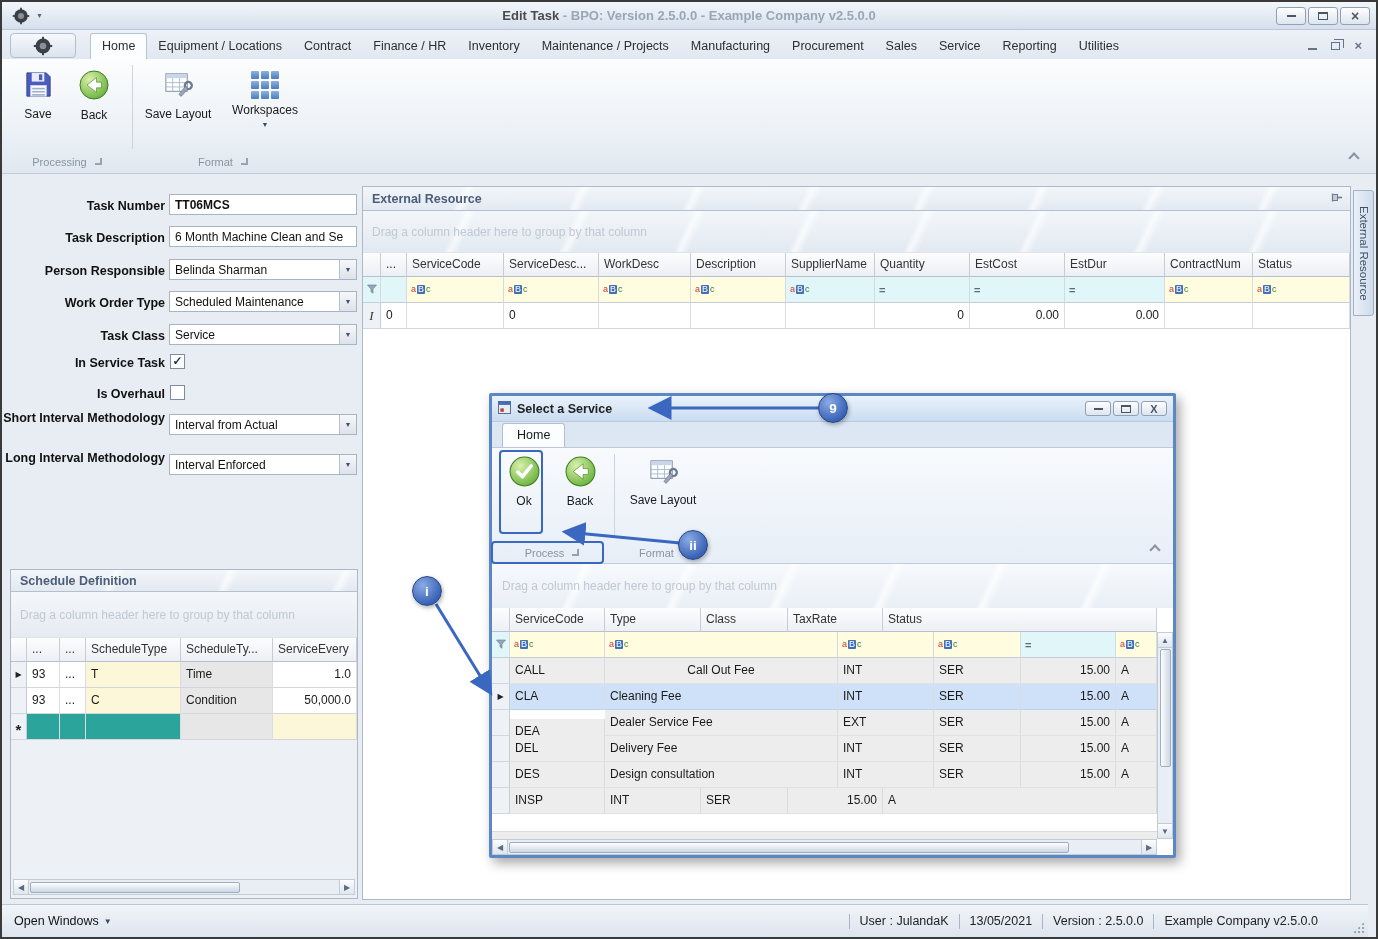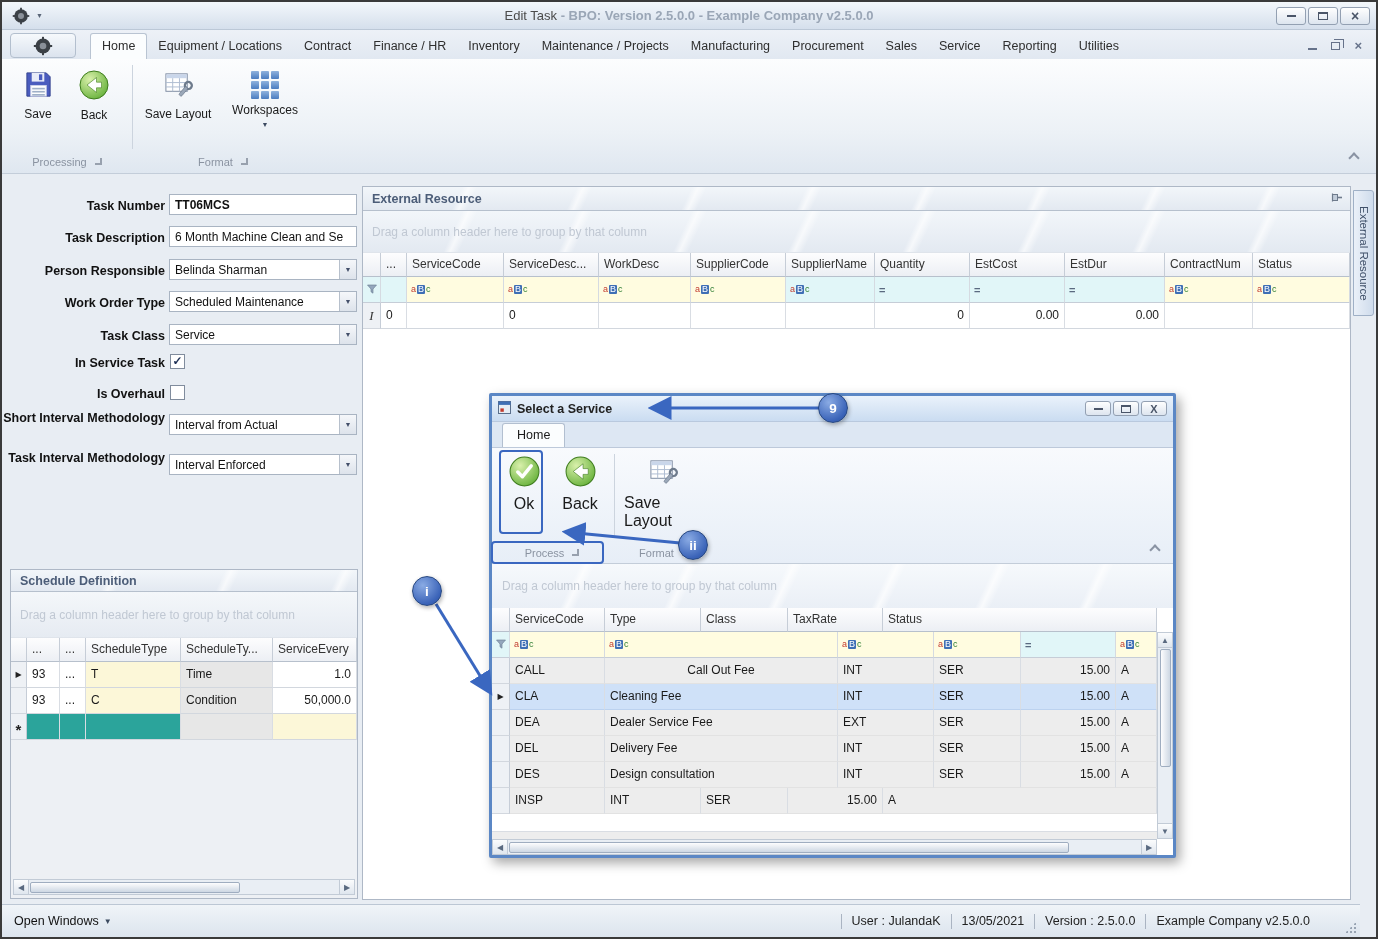--- a/index.html
+++ b/index.html
@@ -4,21 +4,21 @@
 <style>
 *{margin:0;padding:0;box-sizing:border-box}
 body{background:#6b6b6b;font-family:"Liberation Sans",sans-serif}
 .page{position:relative;width:1378px;height:939px;background:#e8edf3;border:2px solid #3a3a3a;outline:1px solid #161616;overflow:hidden;font-size:12px;color:#1a1a1a;font-family:"Liberation Sans",sans-serif}
 
 
 .titlebar{position:absolute;top:0;left:0;right:0;height:28px;background:linear-gradient(#f3f7fb,#d5dfec);border-bottom:1px solid #bcc8d7;display:flex;align-items:center;padding:0 6px;z-index:5}
 .applogo{display:inline-flex;margin:0 2px 0 4px}
 .qat-caret{font-size:7px;color:#5a6678;margin-left:4px}
 .title-text{position:absolute;left:0;right:0;text-align:center;font-size:13px;pointer-events:none}
-.t-main{font-weight:normal;color:#4b4b4b}
+.t-main{font-weight:bold;color:#4b4b4b}
 .t-sub{font-weight:bold;color:#9aa6b6}
 .winbtns{margin-left:auto;display:flex;gap:2px;z-index:2}
 .wbtn{width:30px;height:18px;border:1px solid #93a0b2;border-radius:3px;background:linear-gradient(#fefefe,#dde5ef);display:flex;align-items:center;justify-content:center}
 .glyph-min{width:9px;height:2px;background:#4a5568;display:inline-block}
 .glyph-max{width:10px;height:8px;border:1px solid #4a5568;border-top-width:2px;display:inline-block}
 .glyph-x{font-size:14px;font-weight:bold;color:#4a5568;line-height:10px}
 
 
 .tabrow{position:absolute;top:28px;left:0;right:0;height:29px;background:linear-gradient(#edf1f7,#e1e8f1);display:flex;align-items:flex-end;z-index:5}
 .appbtn{width:66px;height:25px;margin:0 14px 1px 8px;border:1px solid #b3bfce;border-radius:4px;background:linear-gradient(#f6f9fc,#dbe3ee);display:flex;align-items:center;justify-content:center}
@@ -92,33 +92,33 @@
 
 
 .dialog{position:absolute;left:487px;top:391px;width:687px;height:465px;border:3px solid #5b87c5;border-radius:2px;background:#e9eef5;box-shadow:4px 5px 12px rgba(0,0,0,.35);z-index:20}
 .dlg-titlebar{position:relative;height:26px;background:linear-gradient(#eaf2fb,#cadcf1);display:flex;align-items:center;padding:0 6px;border-bottom:1px solid #b9c9de}
 .dlg-title{font-weight:bold;font-size:12.5px;color:#222;margin-left:6px}
 .dlg-btns{margin-left:auto;display:flex;gap:2px}
 .dlg-btns .wbtn{width:26px;height:15px}
 .dlg-tabs{height:26px;background:#dde7f3;border-bottom:1px solid #bdc9da;display:flex;align-items:flex-end;padding-left:10px}
 .dlg-tab{padding:4px 14px 5px;font-size:12.5px;background:#fbfdfe;border:1px solid #b2bfd0;border-bottom:none;border-radius:3px 3px 0 0}
 .dlg-ribbon{position:relative;height:116px;background:linear-gradient(#f8fafd,#e7eef7);border-bottom:1px solid #c3cdd9}
-.dbtn{position:absolute;display:flex;flex-direction:column;align-items:center;gap:3px;font-size:16px}
+.dbtn{position:absolute;display:flex;flex-direction:column;align-items:center;gap:3px;font-size:12px}
 .dlg-body{position:absolute;top:168px;left:0;right:0;bottom:0;background:#fff}
 .dlg-groupbar{height:44px;display:flex;align-items:center;padding:0 10px;font-size:12px;color:#c0c8d3;background-image:repeating-linear-gradient(115deg,rgba(255,255,255,0) 0 80px,rgba(255,255,255,.7) 86px,rgba(255,255,255,0) 94px),linear-gradient(#f6f9fc,#eaeff6)}
 .partial-row{position:absolute;left:0;right:16px;height:8px;background:#ededed;border-top:1px solid #d9dde3;overflow:hidden}
 
 
 .hlbox{position:absolute;border:2px solid #3a67c0;border-radius:4px;z-index:26;background:transparent}
 .overlay{position:absolute;left:0;top:0;z-index:30;pointer-events:none}
 .aline{stroke:#3a67c0;stroke-width:3}
 .ann{position:absolute;width:30px;height:30px;border-radius:50%;background:radial-gradient(circle at 35% 30%,#8aabe4,#3a63b8 70%,#2c4f9b);border:1px solid #27477f;box-shadow:1px 2px 4px rgba(0,0,0,.3);color:#fff;font-weight:bold;font-size:13.5px;display:flex;align-items:center;justify-content:center;z-index:31}
 
 
-.statusbar{position:absolute;left:0;right:16px;bottom:0;height:31px;background:linear-gradient(#f0f4f8,#dce4ee);border-top:1px solid #bcc7d4;display:flex;align-items:center;padding:16px 12px;z-index:6}
+.statusbar{position:absolute;left:0;right:8px;bottom:0;height:31px;background:linear-gradient(#f0f4f8,#dce4ee);border-top:1px solid #bcc7d4;display:flex;align-items:center;padding:16px 12px;z-index:6}
 .ow{font-size:12.5px;color:#111;display:flex;align-items:center;gap:5px}
 .ow .caret-dn{font-size:8px}
 .sb-right{margin-left:auto;display:flex;align-items:center;margin-right:28px}
 .sb-item{font-size:12.5px;color:#222;padding:0 10px;white-space:nowrap}
 .sb-sep{width:1px;height:15px;background:#aab4c2}
 .grip{position:absolute;right:3px;bottom:3px;width:13px;height:13px;background-image:radial-gradient(#97a3b2 1px,transparent 1.3px);background-size:4px 4px;background-position:bottom right;clip-path:polygon(100% 0,100% 100%,0 100%)}
 
 
 .sidetab{position:absolute;left:1351px;top:188px;width:21px;height:126px;background:linear-gradient(90deg,#eaf0f8,#cfdcec);border:1px solid #9fb0c6;border-radius:0 3px 3px 0;display:flex;align-items:center;justify-content:center}
 .sidetab span{writing-mode:vertical-rl;font-size:11.5px;color:#3f5069;white-space:nowrap}
@@ -285,21 +285,21 @@
 
   <div class="f-label" style="top:385px">Is Overhaul</div>
   <span class="cbx" style="top:383px"></span>
 
   <div class="f-label" style="top:409px;width:163px">Short Interval Methodology</div>
   <div class="f-combo" style="top:412px">
     <input value="Interval from Actual" style="">
     <span class="combo-btn">▼</span>
   </div>
 
-  <div class="f-label" style="top:449px;width:163px">Task Interval Methodology</div>
+  <div class="f-label" style="top:449px;width:163px">Long Interval Methodology</div>
   <div class="f-combo" style="top:452px">
     <input value="Interval Enforced" style="">
     <span class="combo-btn">▼</span>
   </div>
 
   <div class="panel" style="left:8px;top:567px;width:348px;height:330px;background:#edf0f4">
     <div class="pcap streaks" style="height:22px">
       <span>Schedule Definition</span>
     </div>
     <div class="groupbar" style="height:46px">
@@ -358,21 +358,21 @@
     <div class="groupbar streaks" style="height:42px">
       <span>Drag a column header here to group by that column</span>
     </div>
     <div class="grid" id="er-grid" style="left:0;right:0;top:66px">
         <div class="g-row g-header">
           <div class="g-hcell" style="width: 18px;"></div>
           <div class="g-hcell" style="width: 26px;">...</div>
           <div class="g-hcell" style="width: 97px;">ServiceCode</div>
           <div class="g-hcell" style="width: 95px;">ServiceDesc...</div>
           <div class="g-hcell" style="width: 92px;">WorkDesc</div>
-          <div class="g-hcell" style="width: 95px;">SupplierCode</div>
+          <div class="g-hcell" style="width: 95px;">Description</div>
           <div class="g-hcell" style="width: 89px;">SupplierName</div>
           <div class="g-hcell" style="width: 95px;">Quantity</div>
           <div class="g-hcell" style="width: 95px;">EstCost</div>
           <div class="g-hcell" style="width: 100px;">EstDur</div>
           <div class="g-hcell" style="width: 88px;">ContractNum</div>
           <div class="g-hcell" style="flex: 1 1 auto; min-width: 0px;">Status</div>
         </div>
         <div class="g-row">
           <div class="g-fcell bg-cyan" style="width: 18px;">
             <span><svg width="10" height="10" viewBox="0 0 10 10">
@@ -607,21 +607,21 @@
             <div class="g-ind" style="width: 18px;">▶</div>
             <div class="g-cell" style="width: 95px;">CLA</div>
             <div class="g-cell" style="width: 233px;">Cleaning Fee</div>
             <div class="g-cell" style="width: 96px;">INT</div>
             <div class="g-cell" style="width: 87px;">SER</div>
             <div class="g-cell right" style="width: 95px;">15.00</div>
             <div class="g-cell" style="flex: 1 1 auto; min-width: 0px;">A</div>
           </div>
           <div class="g-row g-drow">
             <div class="g-ind" style="width: 18px;"></div>
-            <div class="g-cell" style="width: 95px;">DEA</div>
+            <div class="g-cell" style="width: 95px; margin-top: 9px;">DEA</div>
             <div class="g-cell" style="width: 233px;">Dealer Service Fee</div>
             <div class="g-cell" style="width: 96px;">EXT</div>
             <div class="g-cell" style="width: 87px;">SER</div>
             <div class="g-cell right" style="width: 95px;">15.00</div>
             <div class="g-cell" style="flex: 1 1 auto; min-width: 0px;">A</div>
           </div>
           <div class="g-row g-drow">
             <div class="g-ind" style="width: 18px;"></div>
             <div class="g-cell" style="width: 95px;">DEL</div>
             <div class="g-cell" style="width: 233px;">Delivery Fee</div>

